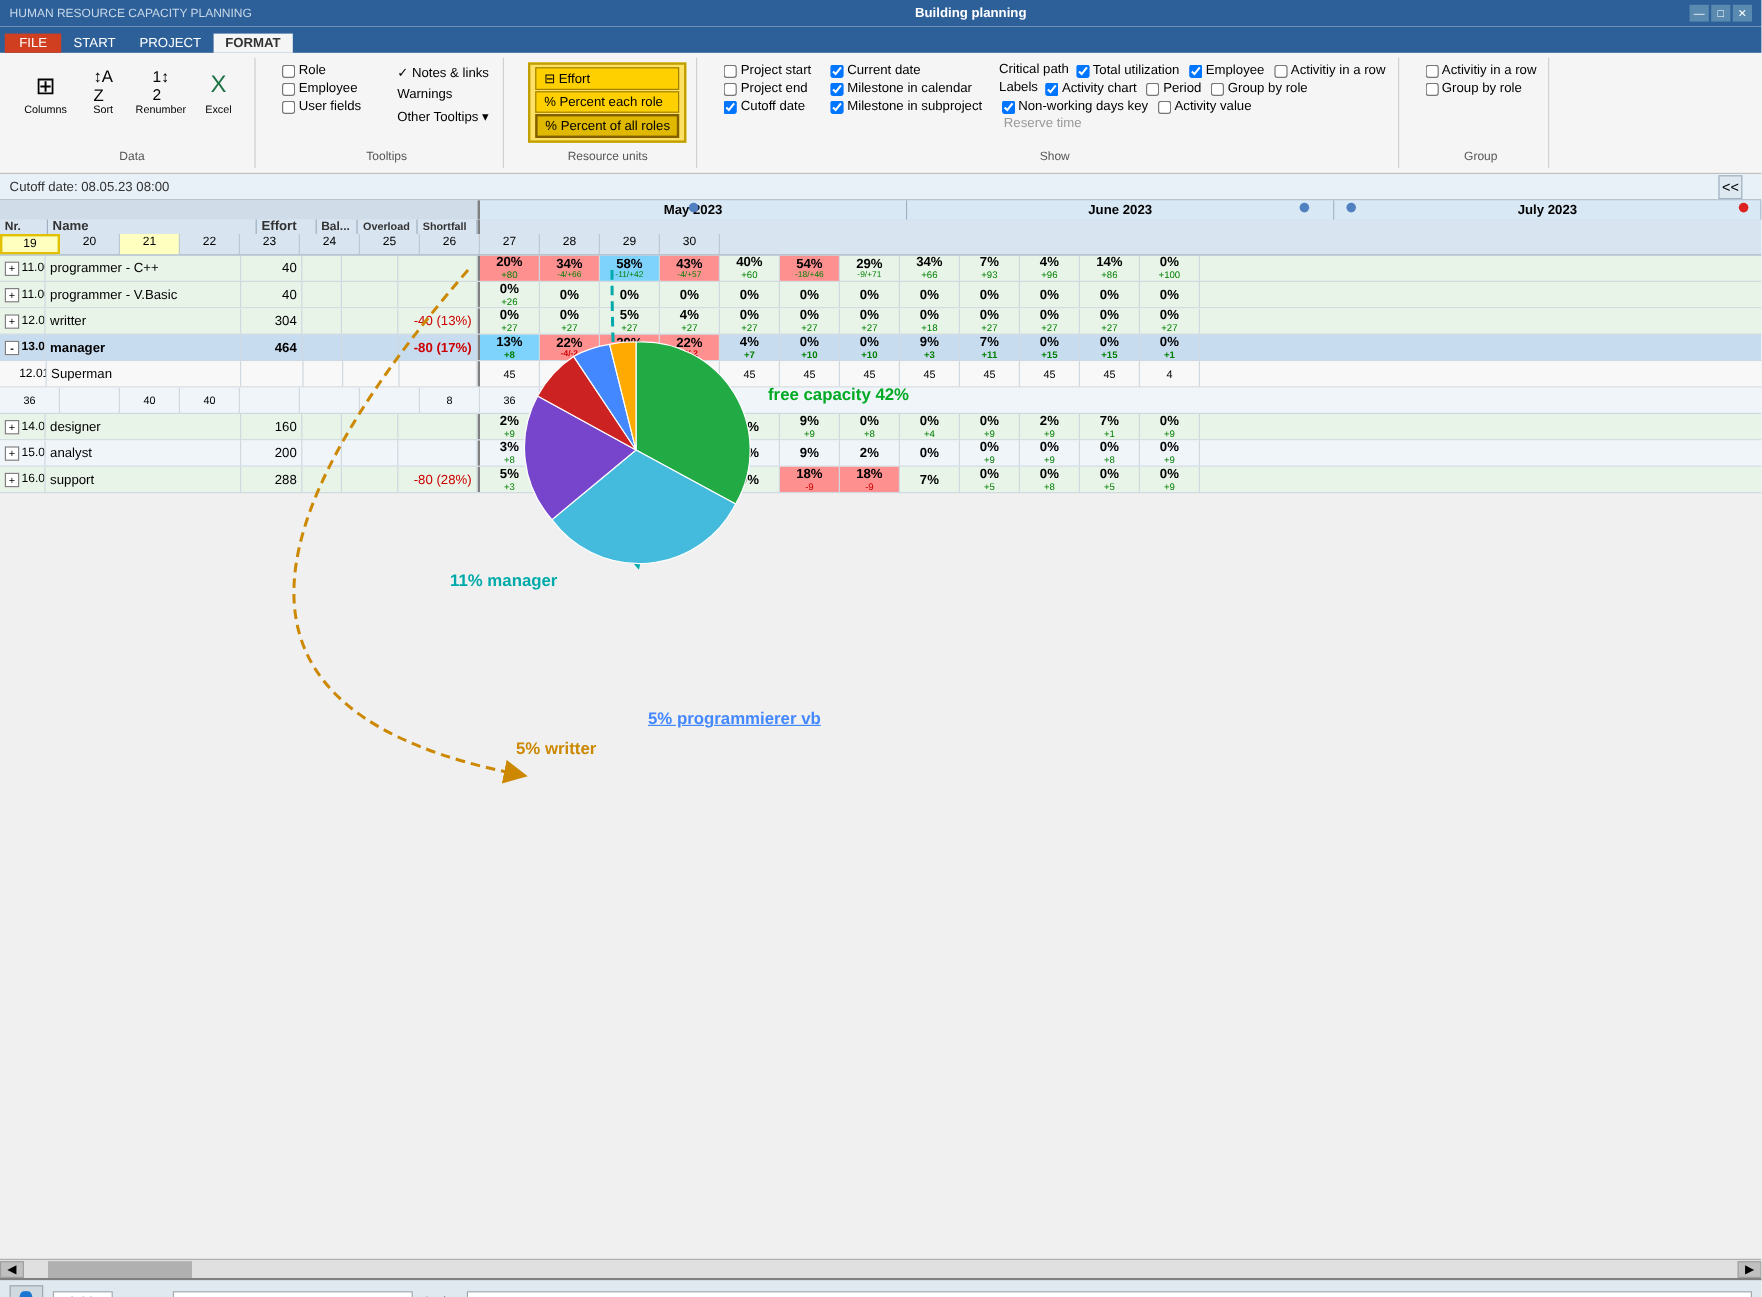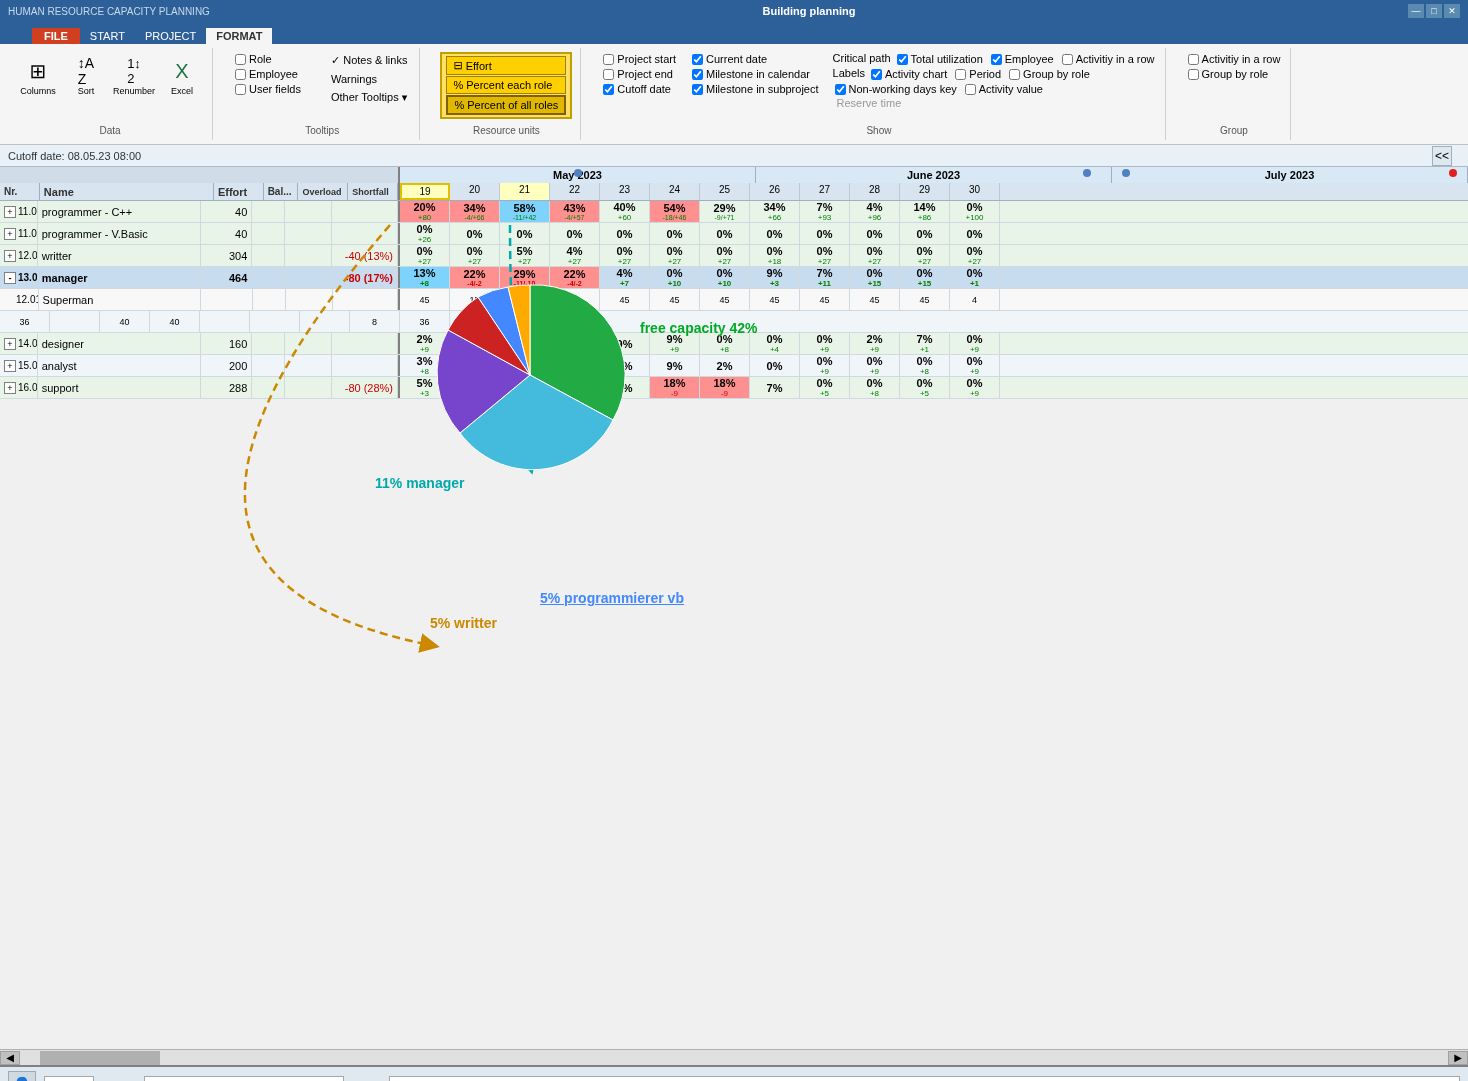--- a/index.html
+++ b/index.html
@@ -10,21 +10,21 @@
     .title-bar .app-title { color: #c8d8e8; font-size: 10px; }
     .title-bar .window-title { color: white; font-weight: bold; }
     .title-bar .window-controls { display: flex; gap: 2px; }
     .title-bar .win-btn { width: 16px; height: 14px; background: #5a8ab0; border: none; color: white; font-size: 9px; cursor: pointer; display: flex; align-items: center; justify-content: center; }
 
     
     .ribbon { background: #f5f5f5; border-bottom: 1px solid #c0c0c0; }
     .ribbon-tabs { display: flex; background: #2d6099; height: 22px; align-items: flex-end; padding-left: 4px; }
     .ribbon-tab { padding: 2px 10px; color: white; font-size: 11px; cursor: pointer; background: transparent; border: none; }
     .ribbon-tab.active { background: #f5f5f5; color: #333; font-weight: bold; }
-    .ribbon-tab.file { background: #d04020; color: white; padding: 2px 12px; font-weight: bold; margin-left: 28px; }
+    .ribbon-tab.file { background: #d04020; color: white; padding: 2px 12px; font-weight: normal; }
 
     .ribbon-content { display: flex; padding: 4px 8px; gap: 12px; align-items: stretch; min-height: 90px; }
     .ribbon-group { display: flex; flex-direction: column; align-items: center; border-right: 1px solid #d0d0d0; padding: 4px 8px; gap: 2px; }
     .ribbon-group-label { font-size: 10px; color: #555; margin-top: auto; padding-top: 4px; }
     .ribbon-group-content { display: flex; gap: 4px; align-items: flex-start; flex: 1; }
 
     .ribbon-btn-large { display: flex; flex-direction: column; align-items: center; width: 44px; cursor: pointer; padding: 2px; border: 1px solid transparent; }
     .ribbon-btn-large .icon { width: 32px; height: 32px; display: flex; align-items: center; justify-content: center; font-size: 20px; }
     .ribbon-btn-large .label { font-size: 9px; text-align: center; line-height: 1.1; }
 
@@ -221,21 +221,21 @@
         June 2023
       </div>
       <div style="flex:1; text-align:center; border-right:1px solid #a0b0c0; font-weight:bold; font-size:11px; padding:2px 4px; background:#d8e8f4; position:relative;">
         <span style="position:absolute; top:2px; left:10px; width:8px; height:8px; background:#5080c0; border-radius:50%; display:inline-block;"></span>
         <span style="position:absolute; top:2px; right:10px; width:8px; height:8px; background:#dd2020; border-radius:50%; display:inline-block;"></span>
         July 2023
       </div>
     </div>
   </div>
 
-  <div style="display:flex; background:#d8e4f0; border-bottom:1px solid #a0b0c0;">
+  <div style="display:flex; background:#d8e4f0; border-bottom:1px solid #a0b0c0;flex-direction:column;">
 
     <div style="width:400px; flex-shrink:0; display:flex; border-right:2px solid #808080; background:#d8e4f0;">
       <div class="col-header" style="width:40px; font-size:10px;">Nr.</div>
       <div class="col-header" style="width:175px;">Name</div>
       <div class="col-header" style="width:50px;">Effort</div>
       <div class="col-header" style="width:35px; font-size:10px;">Bal...</div>
       <div class="col-header" style="width:50px; font-size:9px;">Overload</div>
       <div class="col-header" style="width:50px; font-size:9px;">Shortfall</div>
     </div>
 

